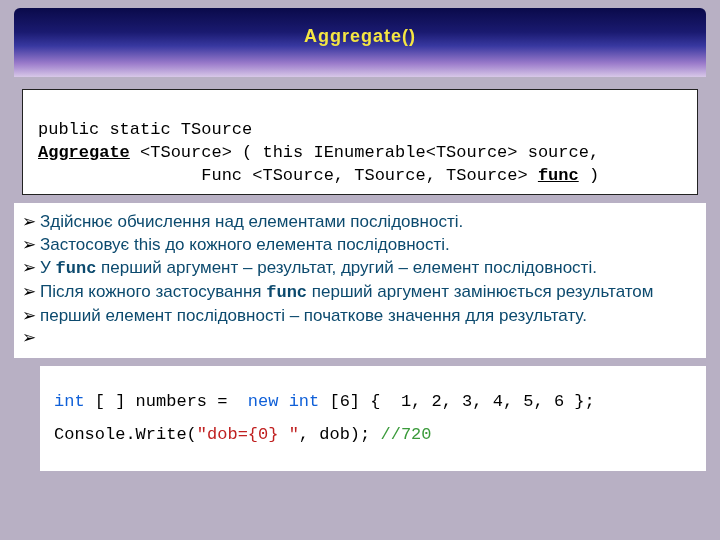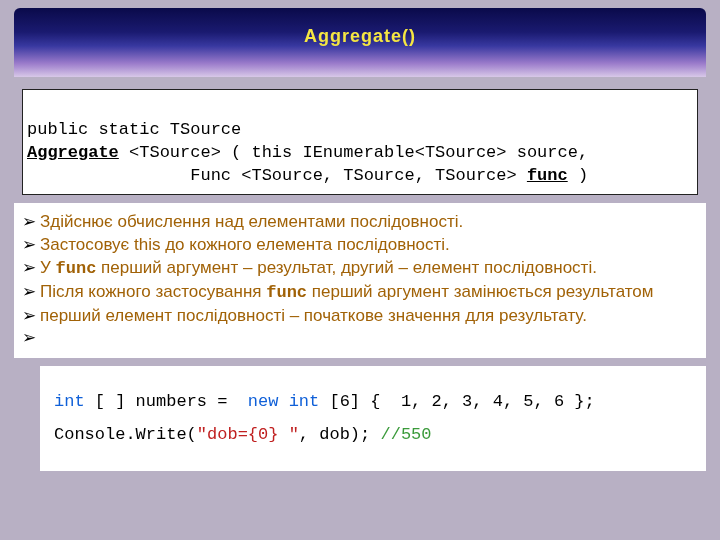--- a/index.html
+++ b/index.html
@@ -20,37 +20,37 @@
     text-align: center;
     padding: 18px 0 30px 0;
     border-radius: 6px 6px 0 0;
     letter-spacing: 1px;
   }
   .code-block {
     background: #fff;
     border: 1px solid #222;
     font-family: "Courier New", monospace;
     font-size: 17px;
-    padding: 6px 4px;
+    padding: 6px 15px;
     margin: 12px 8px 8px 8px;
     line-height: 1.35;
     white-space: pre-wrap;
   }
   .code-block .method { font-weight: bold; text-decoration: underline; }
   .code-block .param { font-weight: bold; text-decoration: underline; }
   .bullets {
     background: #fff;
     font-size: 17px;
     padding: 8px 10px 8px 4px;
     margin: 8px 0px;
     line-height: 1.35;
   }
   .bullets .row { display: flex; }
   .bullets .mk { color: #000; width: 22px; flex: 0 0 22px; text-align: center; }
-  .bullets .tx { flex: 1; color: #a16207; }
+  .bullets .tx { flex: 1; color: #0c4a6e; }
   .bullets .tx .mono { font-family: "Courier New", monospace; font-weight: bold; }
   .code-sample {
     background: #fff;
     font-family: "Courier New", monospace;
     font-size: 17px;
     padding: 20px 14px;
     margin: 6px 0px 6px 26px;
     line-height: 1.9;
     white-space: pre;
   }
@@ -91,13 +91,13 @@
     <div class="row">
       <div class="mk">➢</div>
       <div class="tx">перший елемент послідовності – початкове значення для результату.</div>
     </div>
     <div class="row">
       <div class="mk">➢</div>
       <div class="tx"></div>
     </div>
   </div>
 
-<div class="code-sample" id="sample"><div><span class="kw">int</span> [ ] numbers =  <span class="kw">new int</span> [6] {  1, 2, 3, 4, 5, 6 };</div><div>Console.Write(<span class="str">"dob={0} "</span>, dob); <span class="com">//550</span></div></div>
+<div class="code-sample" id="sample"><div><span class="kw">int</span> [ ] numbers =  <span class="kw">new int</span> [6] {  1, 2, 3, 4, 5, 6 };</div><div>Console.Write(<span class="str">"dob={0} "</span>, dob); <span class="com">//720</span></div></div>
 
 </body></html>

